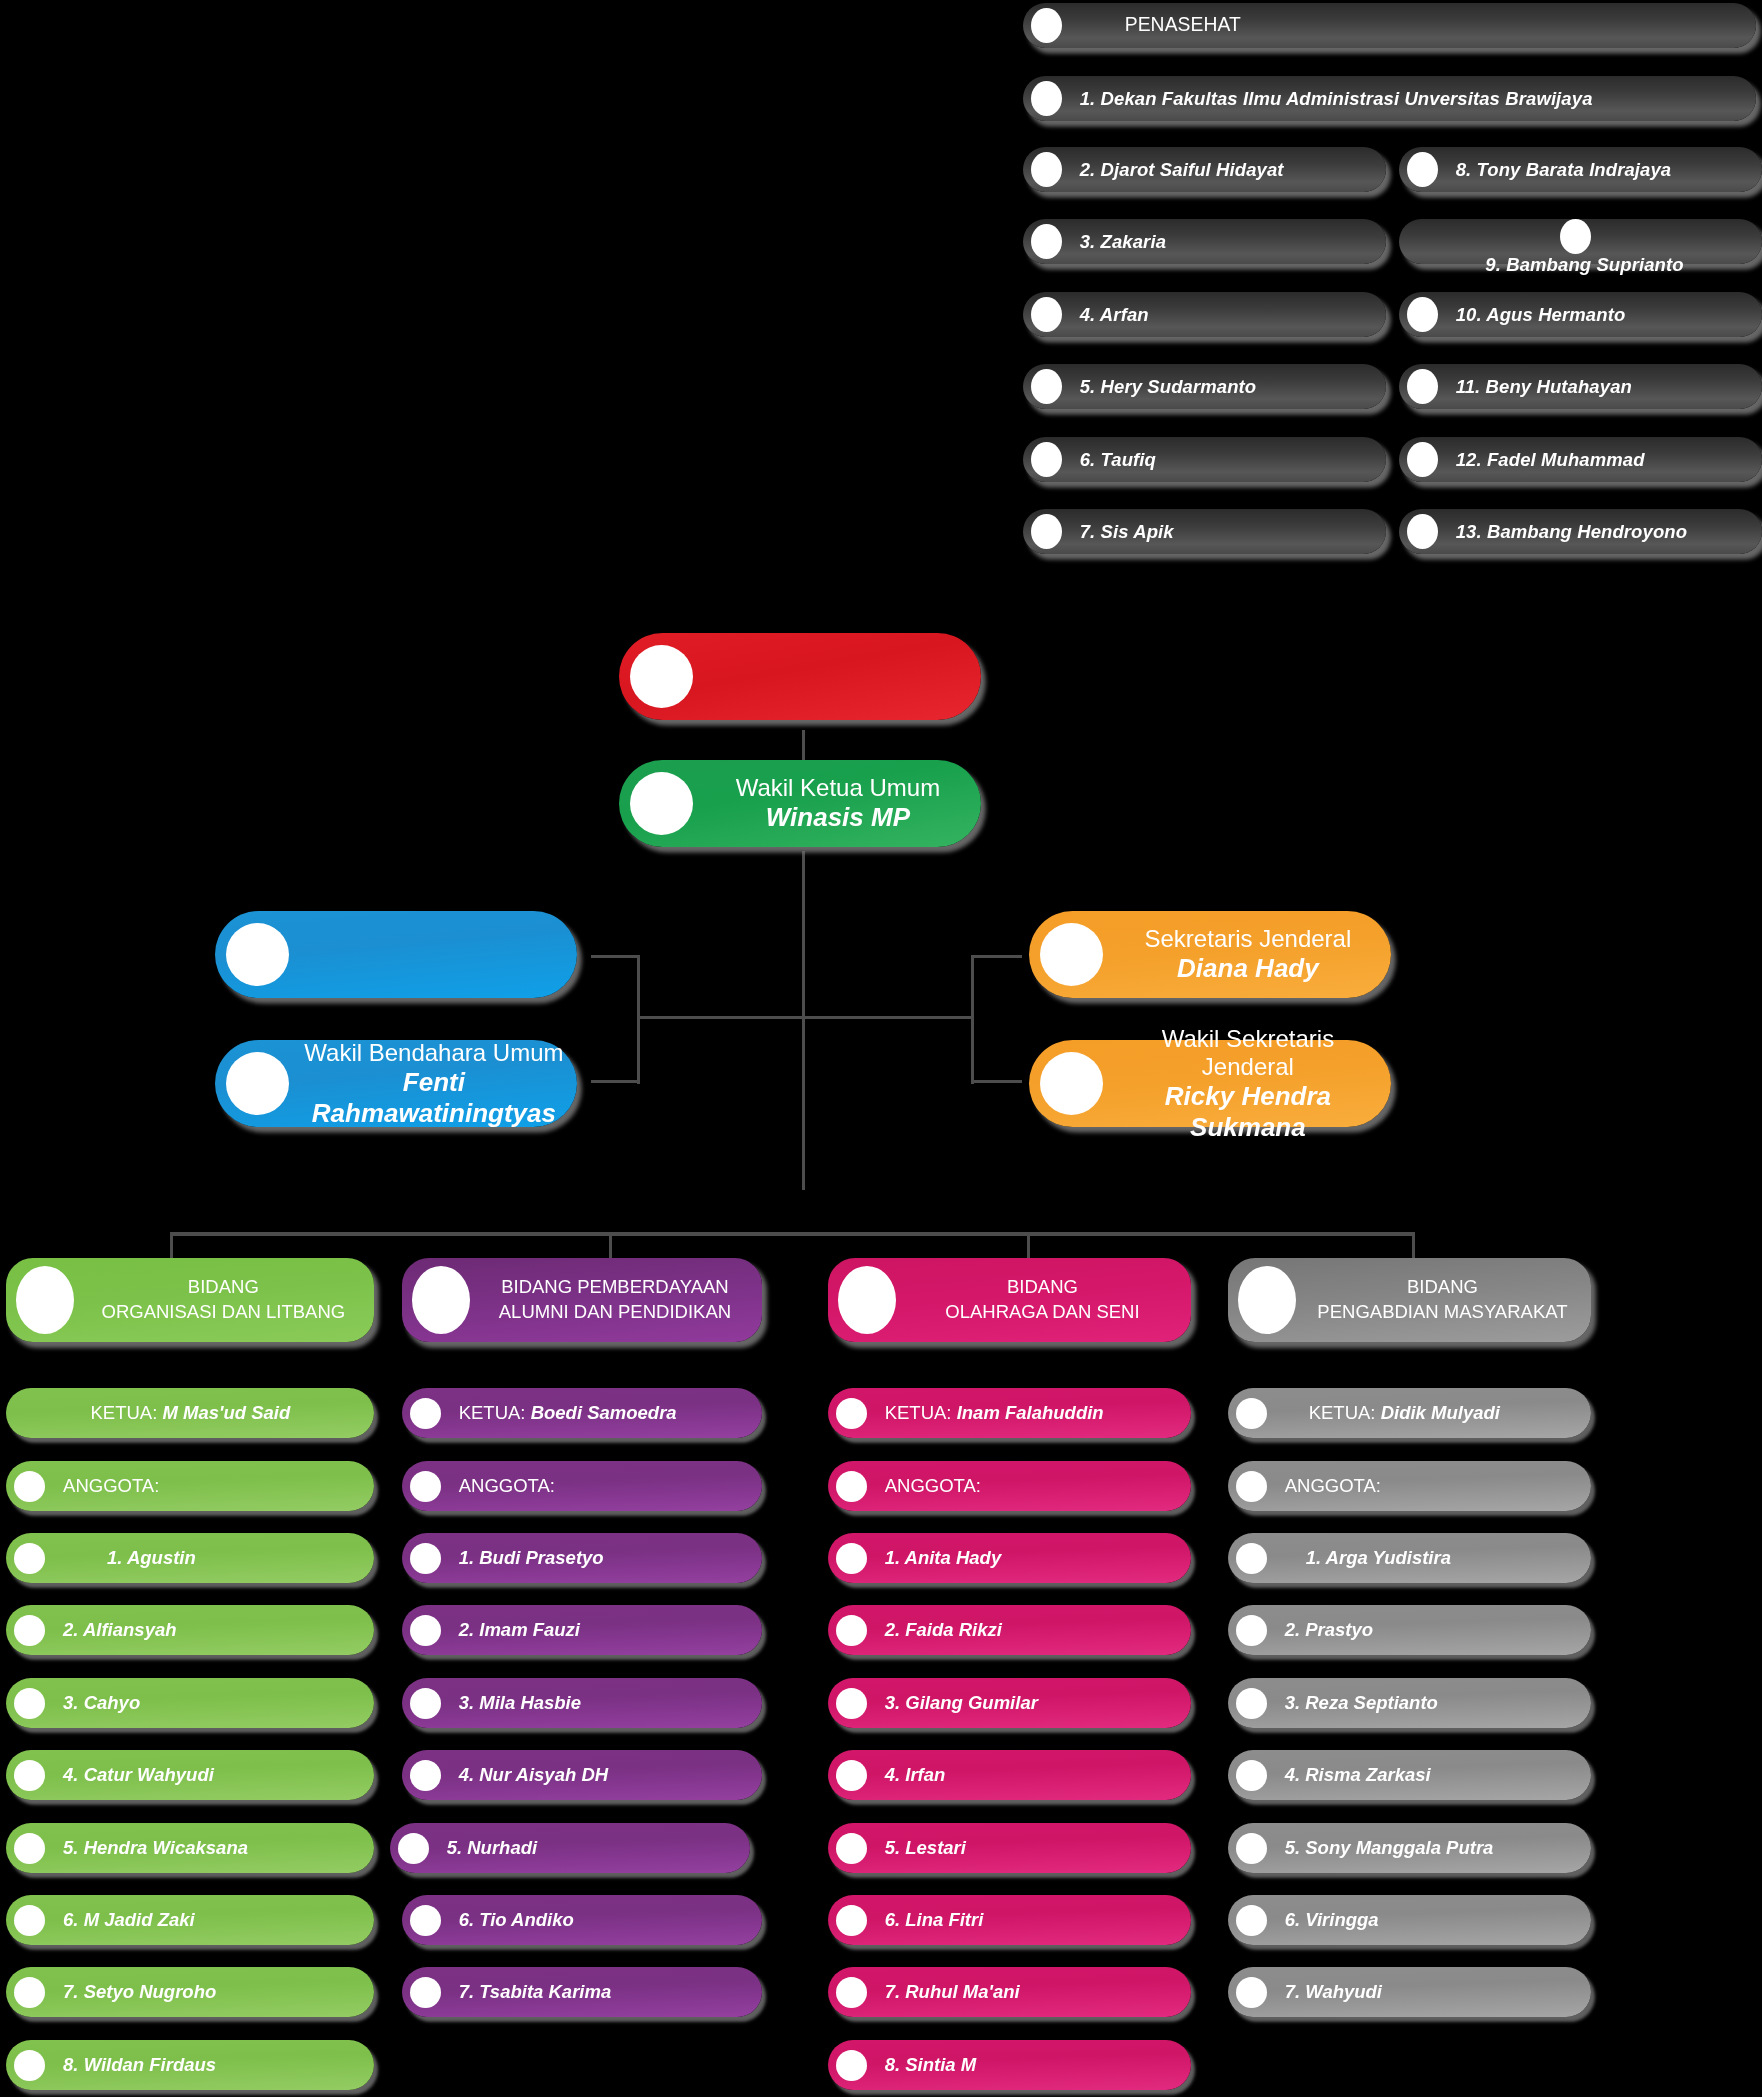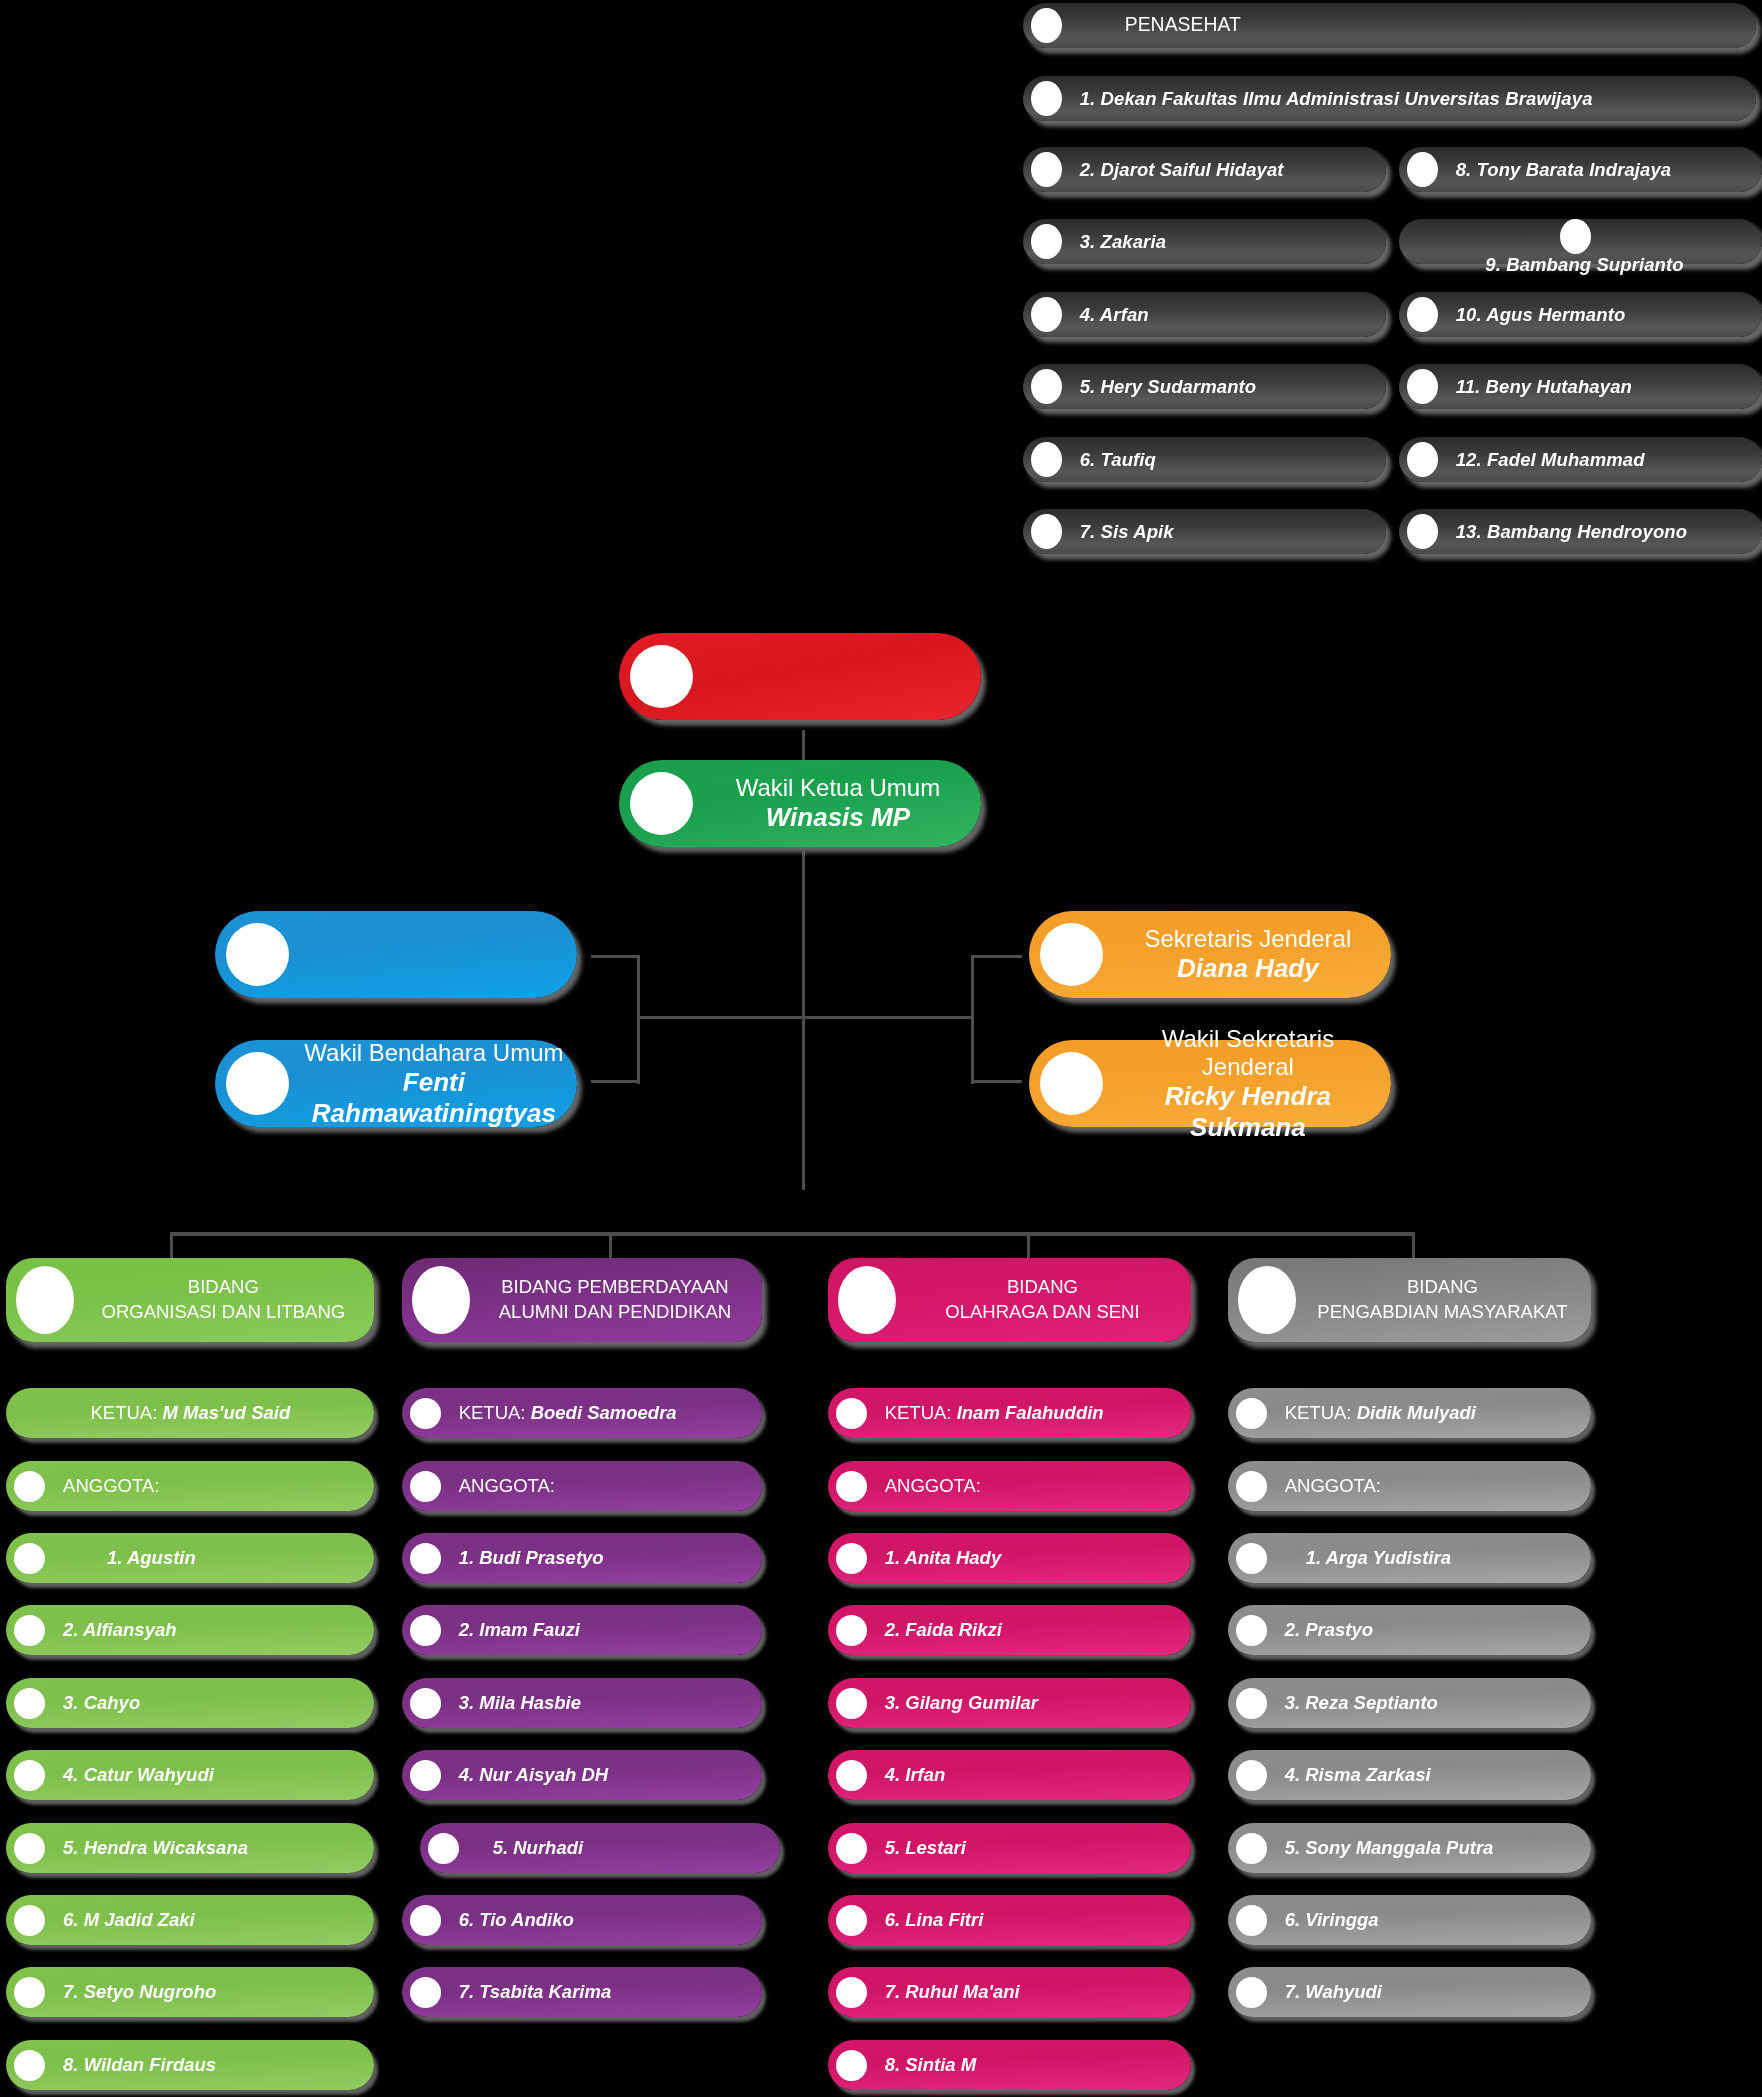--- a/index.html
+++ b/index.html
@@ -281,21 +281,21 @@
       <span class="txt">2. Imam Fauzi</span>
     </div>
     <div class="pill mrow m-purple" style="left:402px; top:1678px; width:360px;">
       <span class="dot"></span>
       <span class="txt">3. Mila Hasbie</span>
     </div>
     <div class="pill mrow m-purple" style="left:402px; top:1750px; width:360px;">
       <span class="dot"></span>
       <span class="txt">4. Nur Aisyah DH</span>
     </div>
-    <div class="pill mrow m-purple" style="left:420px; top:1823px; width:360px;gap:16px;">
+    <div class="pill mrow m-purple" style="left:390px; top:1823px; width:360px;">
       <span class="dot"></span>
       <span class="txt">5. Nurhadi</span>
     </div>
     <div class="pill mrow m-purple" style="left:402px; top:1895px; width:360px;">
       <span class="dot"></span>
       <span class="txt">6. Tio Andiko</span>
     </div>
     <div class="pill mrow m-purple" style="left:402px; top:1967px; width:360px;">
       <span class="dot"></span>
       <span class="txt">7. Tsabita Karima</span>
@@ -341,21 +341,21 @@
       <span class="txt">7. Ruhul Ma'ani</span>
     </div>
     <div class="pill mrow m-pink" style="left:828px; top:2040px; width:363px;">
       <span class="dot"></span>
       <span class="txt">8. Sintia M</span>
     </div>
     <div class="pill divhead c-gray" style="left:1228px; top:1258px; width:363px;">
       <span class="dot"></span>
       <span class="txt"><span>BIDANG</span><br><span>PENGABDIAN MASYARAKAT</span></span>
     </div>
-    <div class="pill mrow m-gray" style="left:1228px; top:1388px; width:363px;">
+    <div class="pill mrow m-gray" style="left:1228px; top:1388px; width:363px;gap:24px;">
       <span class="dot"></span>
       <span class="txt"><span class="lbl">KETUA:  </span><span>Didik Mulyadi</span></span>
     </div>
     <div class="pill mrow m-gray" style="left:1228px; top:1461px; width:363px;">
       <span class="dot"></span>
       <span class="txt label">ANGGOTA:</span>
     </div>
     <div class="pill mrow m-gray" style="left:1228px; top:1533px; width:363px;gap:21px;">
       <span class="dot"></span>
       <span class="txt">1. Arga Yudistira</span>

